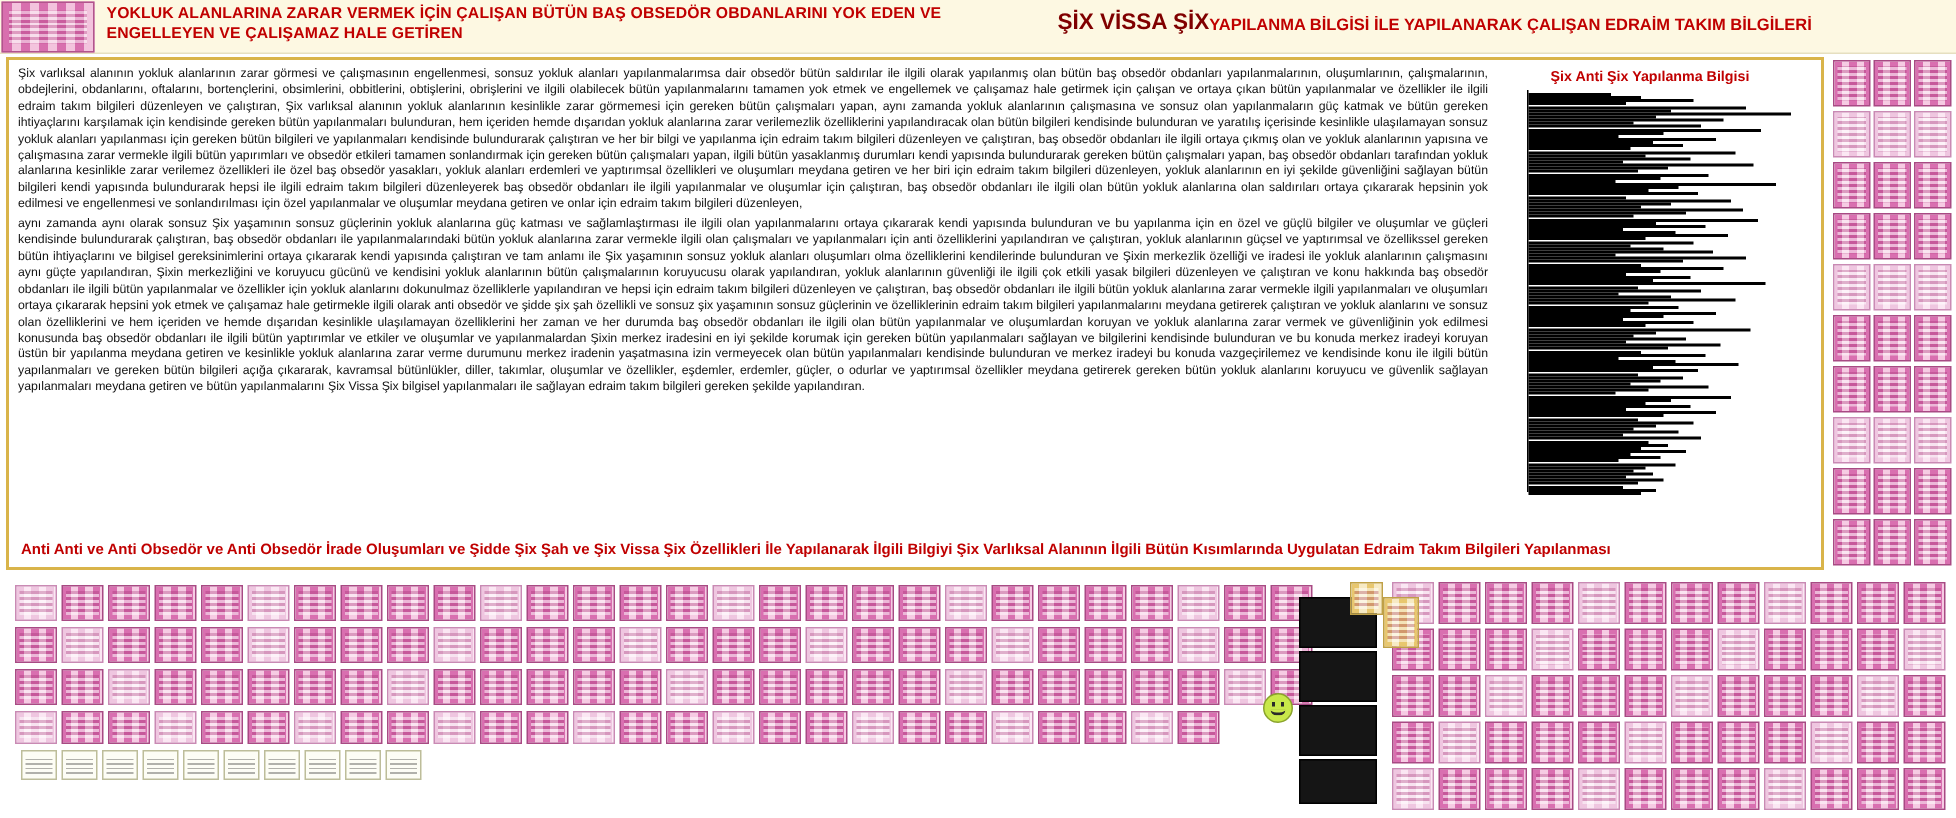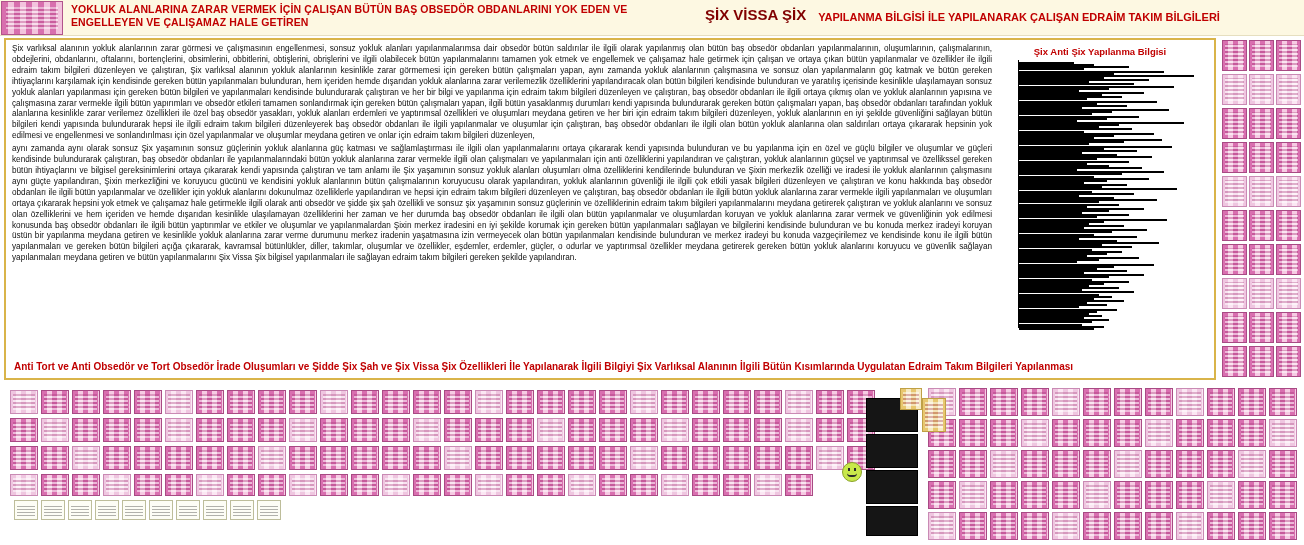--- a/index.html
+++ b/index.html
@@ -50,21 +50,21 @@
     font-weight: bold;
     font-size: 10.5px;
     line-height: 1.25;
     letter-spacing: .1px;
   }
   .hdr-center {
     flex: 0 0 auto;
     display: flex;
     align-items: flex-start;
     padding-top: 6px;
-    gap: 12px;
+    gap: 0;
     white-space: nowrap;
   }
   .hdr-sixvissa {
     color: #800000;
     font-weight: bold;
     font-size: 15px;
   }
   .hdr-sub {
     color: #c00000;
     font-weight: bold;
@@ -334,21 +334,21 @@
           <div class="bar" style="top: 254.992px; width: 82.5px;"></div>
           <div class="bar" style="top: 257.136px; width: 65px;"></div>
           <div class="bar" style="top: 259.28px; width: 90px;"></div>
           <div class="bar" style="top: 261.424px; width: 72.5px;"></div>
           <div class="bar" style="top: 263.568px; width: 62.5px;"></div>
           <div class="bar" style="top: 265.712px; width: 85px;"></div>
           <div class="bar" style="top: 267.856px; width: 75px;"></div>
         </div>
     </div>
 
-    <div class="doc-footer">Anti Tort ve Anti Obsedör ve Tort Obsedör İrade Oluşumları ve Şidde Şix Şah ve Şix Vissa Şix Özellikleri İle Yapılanarak İlgili Bilgiyi Şix Varlıksal Alanının İlgili Bütün Kısımlarında Uygulatan Edraim Takım Bilgileri Yapılanması</div>
+    <div class="doc-footer">Anti Anti ve Anti Obsedör ve Anti Obsedör İrade Oluşumları ve Şidde Şix Şah ve Şix Vissa Şix Özellikleri İle Yapılanarak İlgili Bilgiyi Şix Varlıksal Alanının İlgili Bütün Kısımlarında Uygulatan Edraim Takım Bilgileri Yapılanması</div>
   </div>
 
   <div id="thumb-layer">
       <div class="thumb" style="left: 1222px; top: 40px; width: 25px; height: 31px;"></div>
       <div class="thumb pale" style="left: 1222px; top: 74px; width: 25px; height: 31px;"></div>
       <div class="thumb" style="left: 1222px; top: 108px; width: 25px; height: 31px;"></div>
       <div class="thumb" style="left: 1222px; top: 142px; width: 25px; height: 31px;"></div>
       <div class="thumb pale" style="left: 1222px; top: 176px; width: 25px; height: 31px;"></div>
       <div class="thumb" style="left: 1222px; top: 210px; width: 25px; height: 31px;"></div>
       <div class="thumb" style="left: 1222px; top: 244px; width: 25px; height: 31px;"></div>

